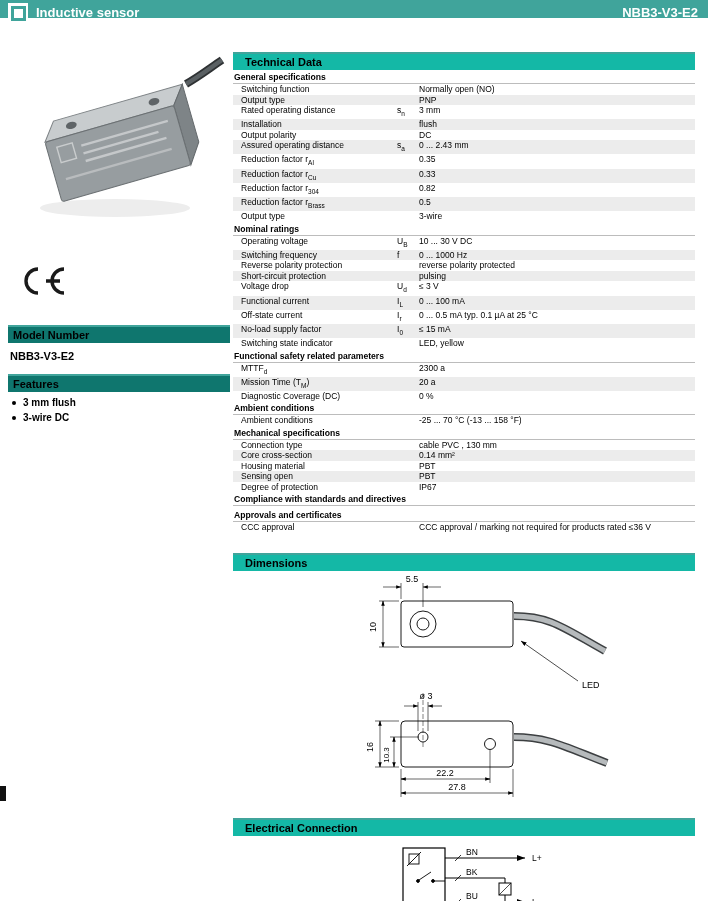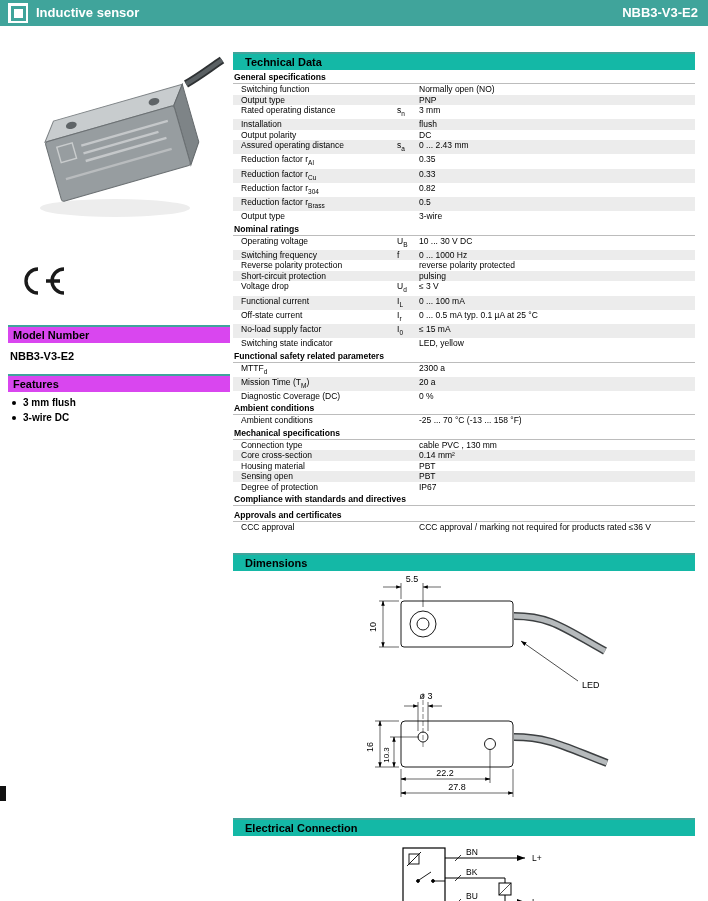--- a/index.html
+++ b/index.html
@@ -1,31 +1,31 @@
 <!DOCTYPE html>
 <html><head>
 <meta charset="utf-8">
 <style>
   html,body{margin:0;padding:0;}
   body{
     width:708px;height:901px;position:relative;overflow:hidden;
     background:#ffffff;font-family:"Liberation Sans",sans-serif;color:#000;
   }
   
-  .topbar{position:absolute;left:0;top:0;width:708px;height:26px;background:#40a49b;}
+  .topbar{position:absolute;left:0;top:0;width:708px;height:18px;background:#40a49b;}
   .logo-box{position:absolute;left:8px;top:3px;width:20px;height:20px;background:#fff;
     display:flex;align-items:center;justify-content:center;}
   .logo-inner{width:9px;height:9px;border:3px solid #40a49b;}
   .title-left{position:absolute;left:36px;top:5px;color:#fff;font-weight:bold;font-size:13px;}
   .title-right{position:absolute;right:10px;top:5px;color:#fff;font-weight:bold;font-size:13px;}
 
   
   .photo{position:absolute;left:10px;top:40px;width:215px;height:195px;}
   .ce{position:absolute;left:16px;top:264px;width:52px;height:34px;}
-  .side-bar{position:absolute;left:8px;width:222px;background:#d946ef;border-top:2px solid #40a49b;
+  .side-bar{position:absolute;left:8px;width:222px;background:#0f766e;border-top:2px solid #40a49b;
     font-weight:bold;font-size:11px;padding:2px 0 2px 5px;box-sizing:border-box;}
   .bar-model{top:325px;}
   .bar-features{top:374px;}
   .model-number{position:absolute;left:10px;top:350px;font-weight:bold;font-size:11px;}
   .features{position:absolute;left:10px;top:397px;font-size:10px;font-weight:bold;}
   .features .feat{margin-bottom:4px;display:flex;align-items:center;}
   .features .dot{width:4px;height:4px;border-radius:50%;background:#000;margin:0 7px 0 2px;flex:0 0 auto;}
 
   
   .rightcol{position:absolute;left:233px;top:52px;width:462px;}

